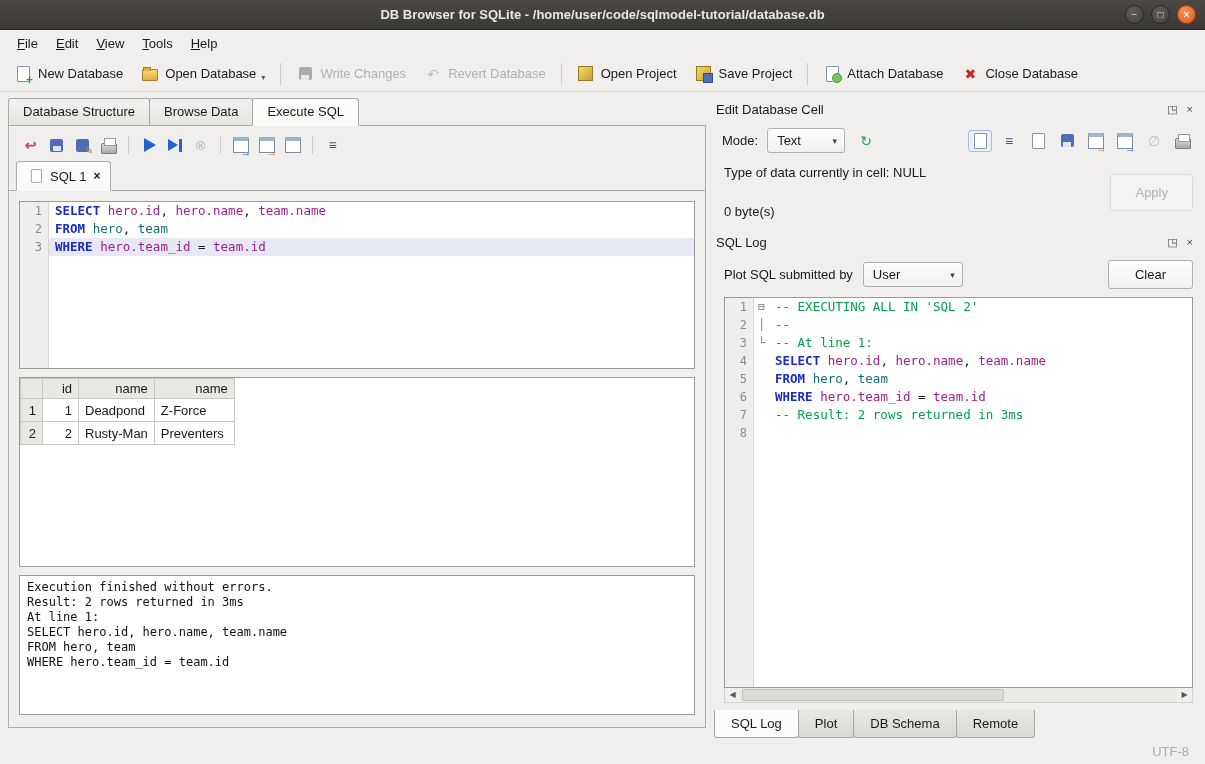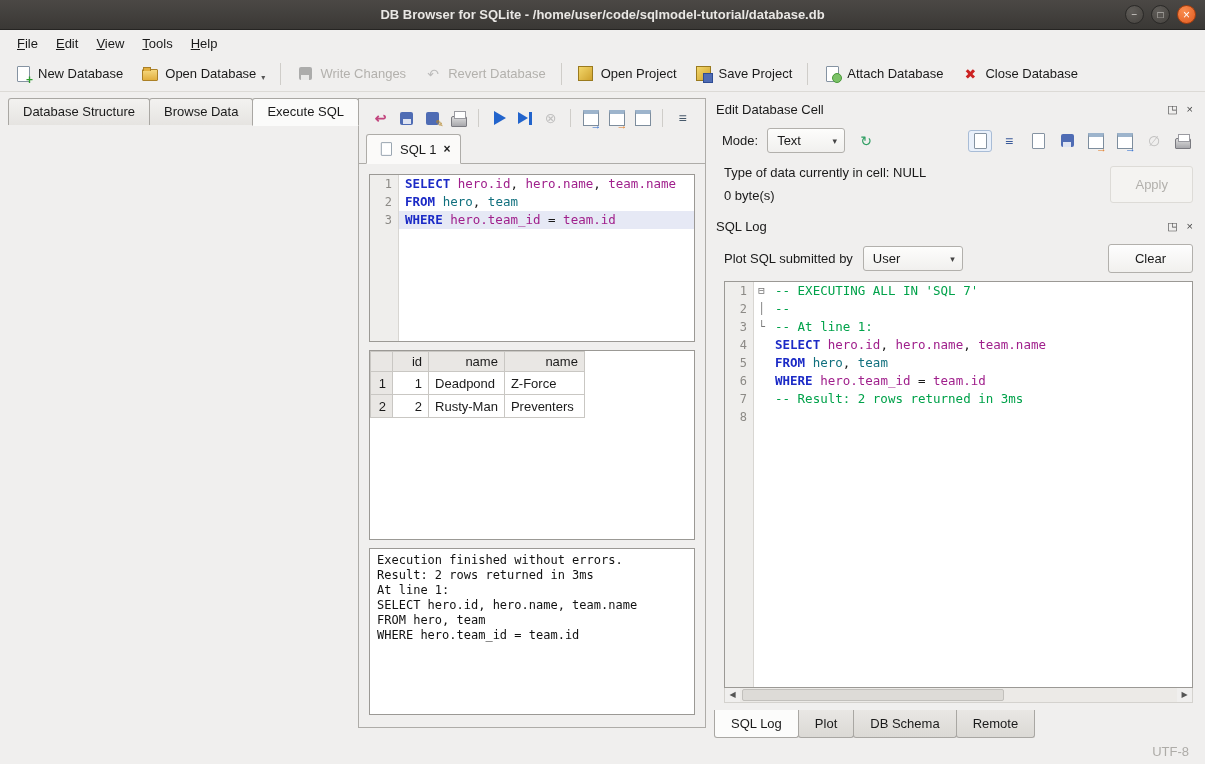--- a/index.html
+++ b/index.html
@@ -47,21 +47,21 @@
   .i-playline::before{content:"";width:0;height:0;border-left:10px solid #2264cc;border-top:6px solid transparent;border-bottom:6px solid transparent}
   .i-playline::after{content:"";width:3px;height:13px;background:#2264cc;margin-left:1px}
   .i-window::before{content:"";width:14px;height:11px;background:#fff;border:1px solid #7d8d9d;border-top:4px solid #9db4cc}
   .i-window-in::before{content:"";width:14px;height:11px;background:#fff;border:1px solid #7d8d9d;border-top:4px solid #9db4cc}
   .i-window-in::after{content:"→";position:absolute;right:-2px;bottom:-4px;color:#e07820;font-weight:bold;font-size:11px}
   .i-window-out::before{content:"";width:14px;height:11px;background:#fff;border:1px solid #7d8d9d;border-top:4px solid #9db4cc}
   .i-window-out::after{content:"→";position:absolute;right:-2px;bottom:-4px;color:#2264cc;font-weight:bold;font-size:11px}
 
   
   .content{display:flex;height:646px}
-  .left{width:706px;padding:6px 0 0 8px;display:flex;flex-direction:row}
+  .left{width:706px;padding:6px 0 0 8px;display:flex;flex-direction:column}
   .main-tabs{display:flex;height:27px;position:relative;z-index:2}
   .mtab{padding:5px 14px;background:linear-gradient(#f3f2f0,#e6e4e1);border:1px solid #a9a7a3;border-bottom:none;border-radius:3px 3px 0 0;margin-right:-1px}
   .mtab.active{background:#fbfbfa;border-bottom:1px solid #fbfbfa;margin-bottom:-1px;z-index:3}
   .panel{flex:1;border:1px solid #aeaca8;background:#f0efee;display:flex;flex-direction:column;margin:0 0 10px 0;position:relative;z-index:1}
 
   .sql-toolbar{display:flex;align-items:center;gap:3px;padding:8px 8px 5px 10px}
   .sbtn{width:23px;height:22px;display:flex;align-items:center;justify-content:center;border-radius:3px}
   .sbtn.disabled{opacity:.55;filter:grayscale(1)}
   .ssep{width:1px;height:18px;background:#cfcdc9;margin:0 5px}
 
@@ -104,21 +104,21 @@
   .combo.mode{min-width:78px}
   .combo.user{min-width:100px}
   .cibtn{width:24px;height:22px;display:flex;align-items:center;justify-content:center;border-radius:3px;border:1px solid transparent}
   .cibtn.active{border:1px solid #a8bcd6;background:#e9f0fa}
   .cibtn.disabled{opacity:.45;filter:grayscale(1)}
   .cell-icons{margin-left:auto;display:flex;gap:5px;align-items:center}
   .null-box{margin:11px 2px 0 10px;height:64px;border:1px solid #b0aeaa;background:#fff;display:flex}
   .null-gutter{width:62px;border-right:1px solid #dddbd7;padding:4px 0 0 7px;color:#111}
   .type-row{display:flex;align-items:center;margin:12px 2px 0 10px}
   .apply-btn{margin-left:auto;padding:10px 24px;font-size:13px;color:#b2b0ac;background:#f4f3f1;border:1px solid #dddbd7;border-radius:3px;font-family:Liberation Sans, sans-serif}
-  .type-col div:first-child{margin-bottom:8px}
+  .type-col div:first-child{margin-bottom:24px}
   .log-hd{margin-top:12px}
   .filter-row{display:flex;align-items:center;gap:10px;margin:7px 2px 0 10px}
   .clear-btn{margin-left:auto;padding:6px 26px;font-size:13px;background:linear-gradient(#fefefe,#f1f0ee);border:1px solid #b2b0ac;border-radius:3px;font-family:"Liberation Sans",sans-serif;color:#1a1a1a}
   .log-box{margin:8px 2px 0 10px;flex:1;border:1px solid #9b9995;overflow:hidden;
     background:linear-gradient(to right,#efeeec 0,#efeeec 28px,#d8d6d2 28px,#d8d6d2 29px,#fff 29px)}
   .hscroll{margin:0 2px 0 10px;height:15px;display:flex;align-items:center;background:#f0efee;border:1px solid #d4d2ce;border-top:none}
   .hs-arrow{width:15px;text-align:center;font-size:8px;color:#555;line-height:1}
   .hs-track{flex:1;height:100%;position:relative;background:#eceae7}
   .hs-thumb{position:absolute;left:2px;top:1px;bottom:1px;width:60%;background:#dddbd7;border:1px solid #c2c0bc;border-radius:2px}
   .bottom-tabs{display:flex;margin-top:7px;height:28px}
@@ -360,21 +360,21 @@
         <span class="combo user">
           <span>User</span>
           <span class="caret" id="usercaret">▾</span>
         </span>
         <button class="clear-btn">Clear</button>
       </div>
       <div class="log-box code" id="logbox">
           <div class="code-line">
             <span class="ln">1</span>
             <span class="fold">⊟</span>
-            <span class="lt"><span class="tk-cm">-- EXECUTING ALL IN 'SQL 7'</span></span>
+            <span class="lt"><span class="tk-cm">-- EXECUTING ALL IN 'SQL 2'</span></span>
           </div>
           <div class="code-line">
             <span class="ln">2</span>
             <span class="fold">│</span>
             <span class="lt"><span class="tk-cm">--</span></span>
           </div>
           <div class="code-line">
             <span class="ln">3</span>
             <span class="fold">└</span>
             <span class="lt"><span class="tk-cm">-- At line 1:</span></span>

